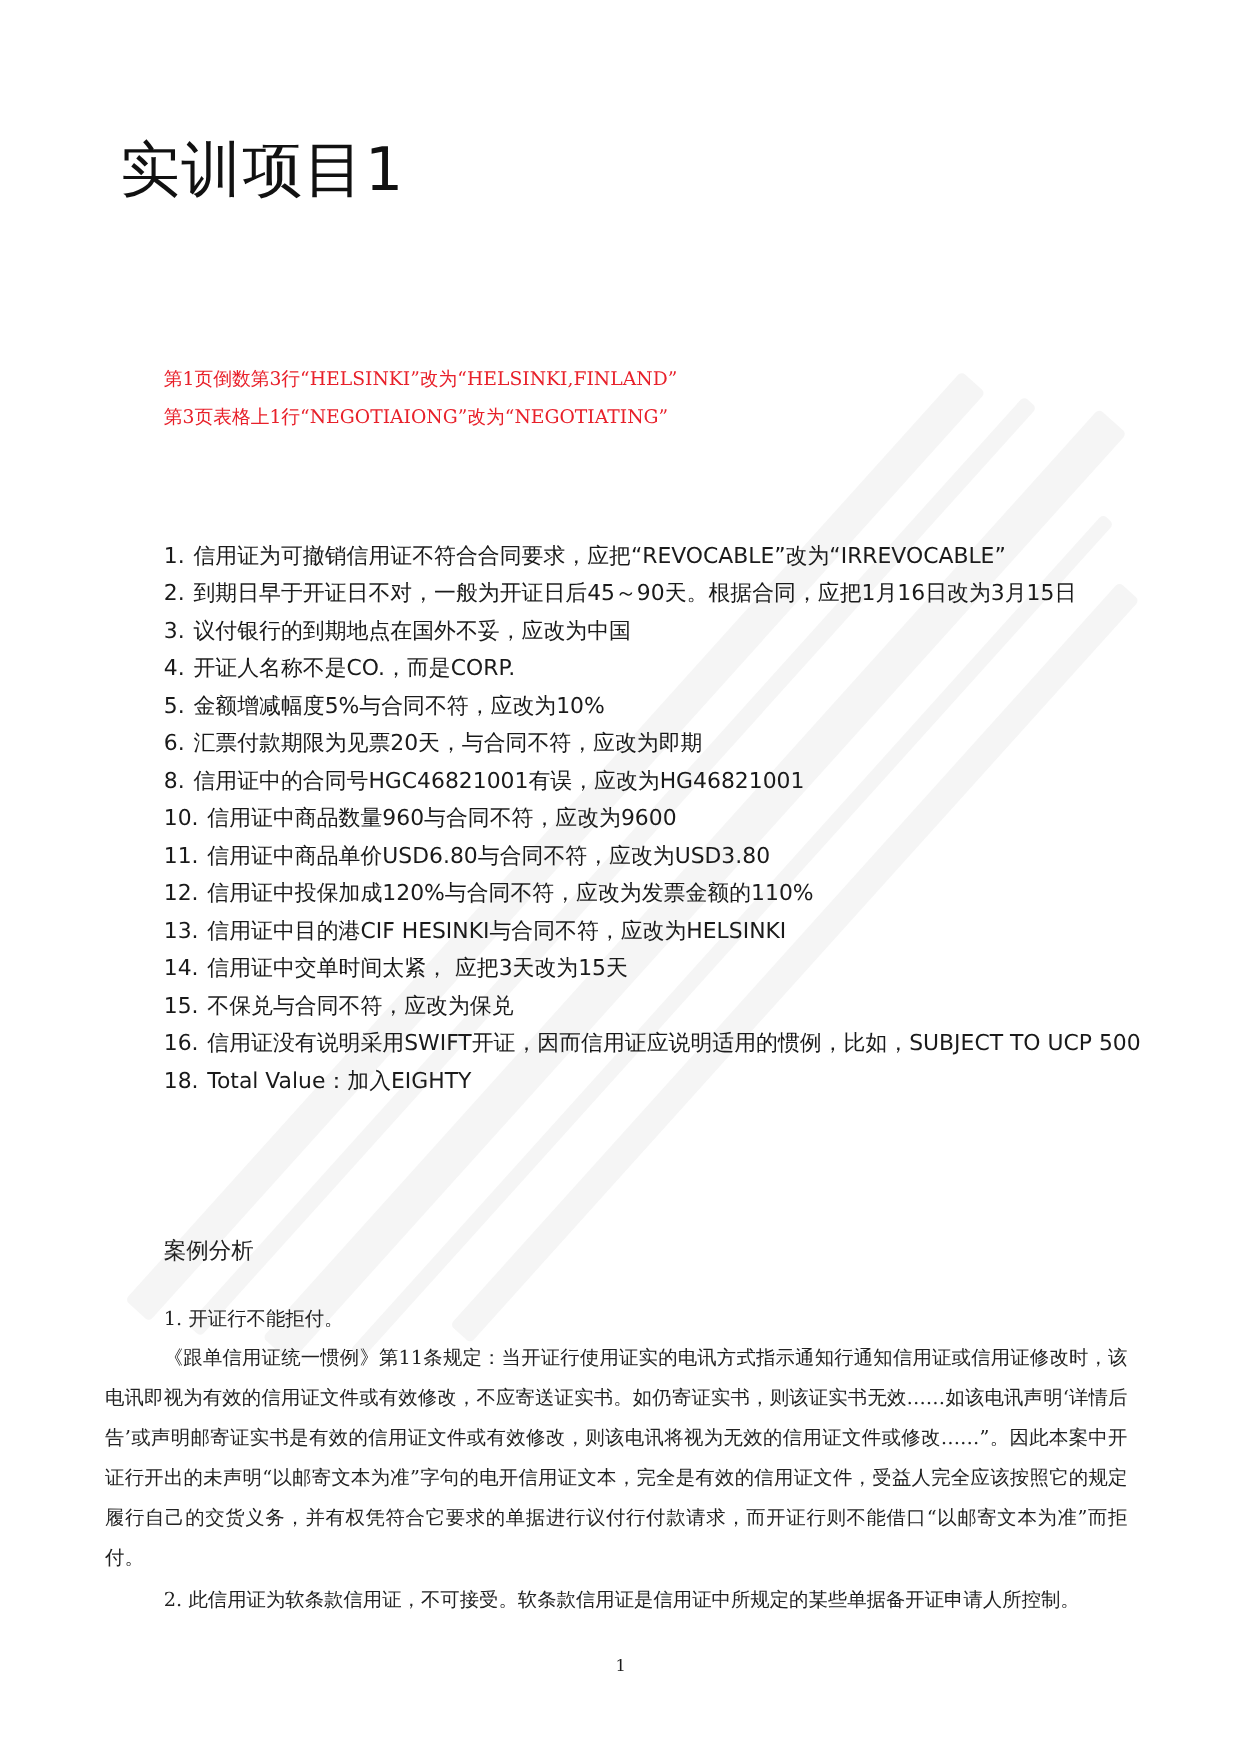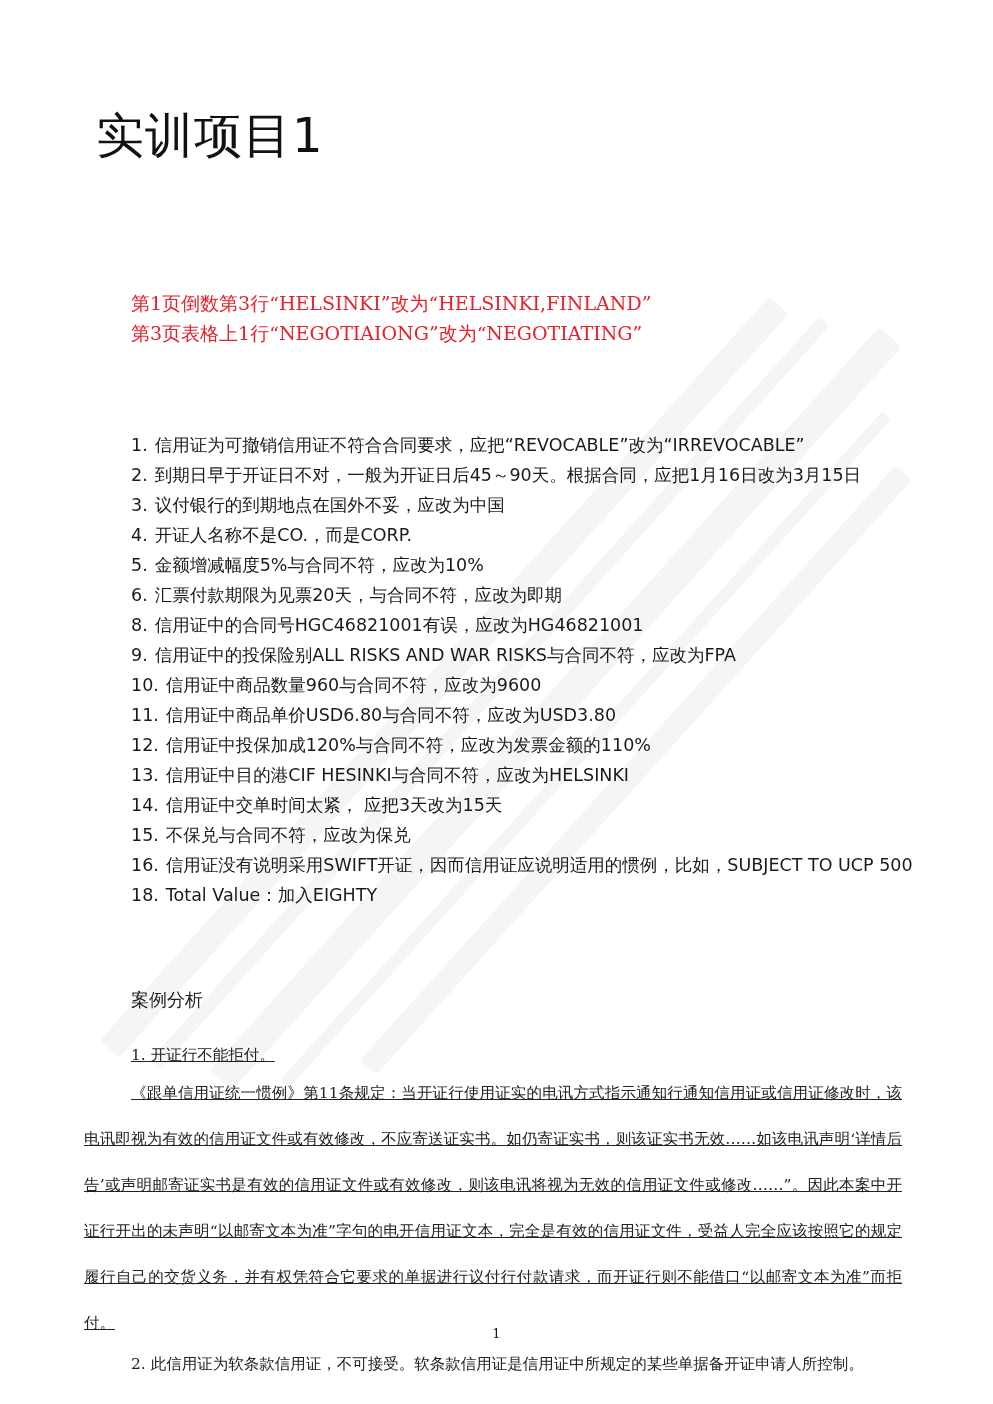--- a/index.html
+++ b/index.html
@@ -17,40 +17,40 @@
       transform-origin: left top; border-radius: 4px;
     }
     .page-title {
       position: absolute; left: 96px; top: 104px; margin: 0;
       font-size: 48px; font-weight: normal; letter-spacing: 1px; color: #111;
       z-index: 1;
     }
     .errata {
       position: absolute; left: 131px; top: 288px; z-index: 1;
       font-family: "DejaVu Serif", "Liberation Serif", serif;
-      color: #e8202a; font-size: 19px; line-height: 30px;
+      color: #e8202a; font-size: 15px; line-height: 30px;
     }
     .errata div { white-space: nowrap; }
     .answers {
       position: absolute; left: 131px; top: 430px; z-index: 1;
       font-size: 17.5px; line-height: 30px; list-style: none; margin: 0; padding: 0;
     }
     .answers li { white-space: nowrap; }
     .answers .num { display: inline-block; margin-right: 7px; }
     .section-title {
       position: absolute; left: 131px; top: 988px; margin: 0; z-index: 1;
       font-size: 18px; font-weight: normal; color: #222;
     }
     .analysis {
       position: absolute; left: 84px; top: 1040px; width: 818px; z-index: 1;
       font-family: "DejaVu Serif", "Liberation Serif", serif;
       font-size: 15.5px; color: #222;
     }
-    .analysis .line1 { padding-left: 47px; line-height: 30px; text-decoration: underline; }
-    .analysis .para { text-indent: 47px; line-height: 46px; margin: 0; text-align: justify; text-decoration: underline; }
+    .analysis .line1 { padding-left: 47px; line-height: 30px; }
+    .analysis .para { text-indent: 47px; line-height: 32px; margin: 0; text-align: justify; }
     .analysis .para2 { text-indent: 47px; line-height: 36px; margin: 0; text-align: justify; }
     .page-number {
       position: absolute; left: 0; width: 993px; top: 1326px; text-align: center;
       font-family: "DejaVu Serif", "Liberation Serif", serif; font-size: 13px; z-index: 1;
     }
   </style>
 </head>
 <body>
 
 <div class="watermark">
@@ -69,21 +69,20 @@
 </div>
 
 <ul class="answers">
   <li><span class="num">1.</span><span>信用证为可撤销信用证不符合合同要求，应把“REVOCABLE”改为“IRREVOCABLE”</span></li>
   <li><span class="num">2.</span><span>到期日早于开证日不对，一般为开证日后45～90天。根据合同，应把1月16日改为3月15日</span></li>
   <li><span class="num">3.</span><span>议付银行的到期地点在国外不妥，应改为中国</span></li>
   <li><span class="num">4.</span><span>开证人名称不是CO.，而是CORP.</span></li>
   <li><span class="num">5.</span><span>金额增减幅度5%与合同不符，应改为10%</span></li>
   <li><span class="num">6.</span><span>汇票付款期限为见票20天，与合同不符，应改为即期</span></li>
   <li><span class="num">8.</span><span>信用证中的合同号HGC46821001有误，应改为HG46821001</span></li>
-  <li><span class="num">9.</span><span>信用证中的投保险别ALL RISKS AND WAR RISKS与合同不符，应改为FPA</span></li>
   <li><span class="num">10.</span><span>信用证中商品数量960与合同不符，应改为9600</span></li>
   <li><span class="num">11.</span><span>信用证中商品单价USD6.80与合同不符，应改为USD3.80</span></li>
   <li><span class="num">12.</span><span>信用证中投保加成120%与合同不符，应改为发票金额的110%</span></li>
   <li><span class="num">13.</span><span>信用证中目的港CIF HESINKI与合同不符，应改为HELSINKI</span></li>
   <li><span class="num">14.</span><span>信用证中交单时间太紧， 应把3天改为15天</span></li>
   <li><span class="num">15.</span><span>不保兑与合同不符，应改为保兑</span></li>
   <li><span class="num">16.</span><span>信用证没有说明采用SWIFT开证，因而信用证应说明适用的惯例，比如，SUBJECT TO UCP 500</span></li>
   <li><span class="num">18.</span><span>Total Value：加入EIGHTY</span></li>
 </ul>
 

